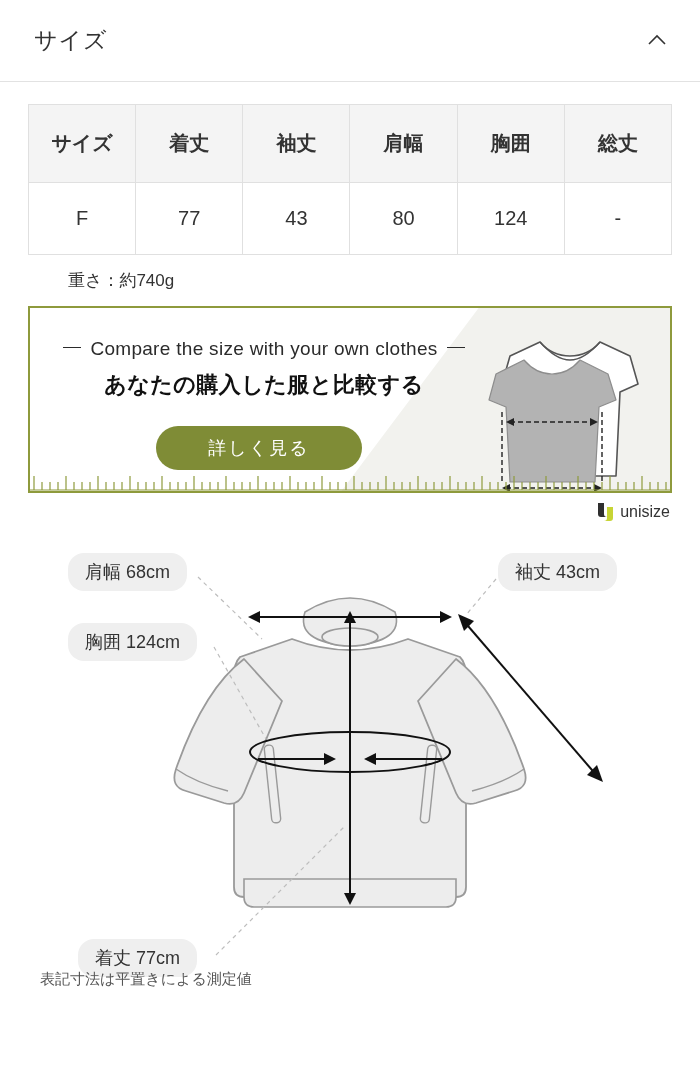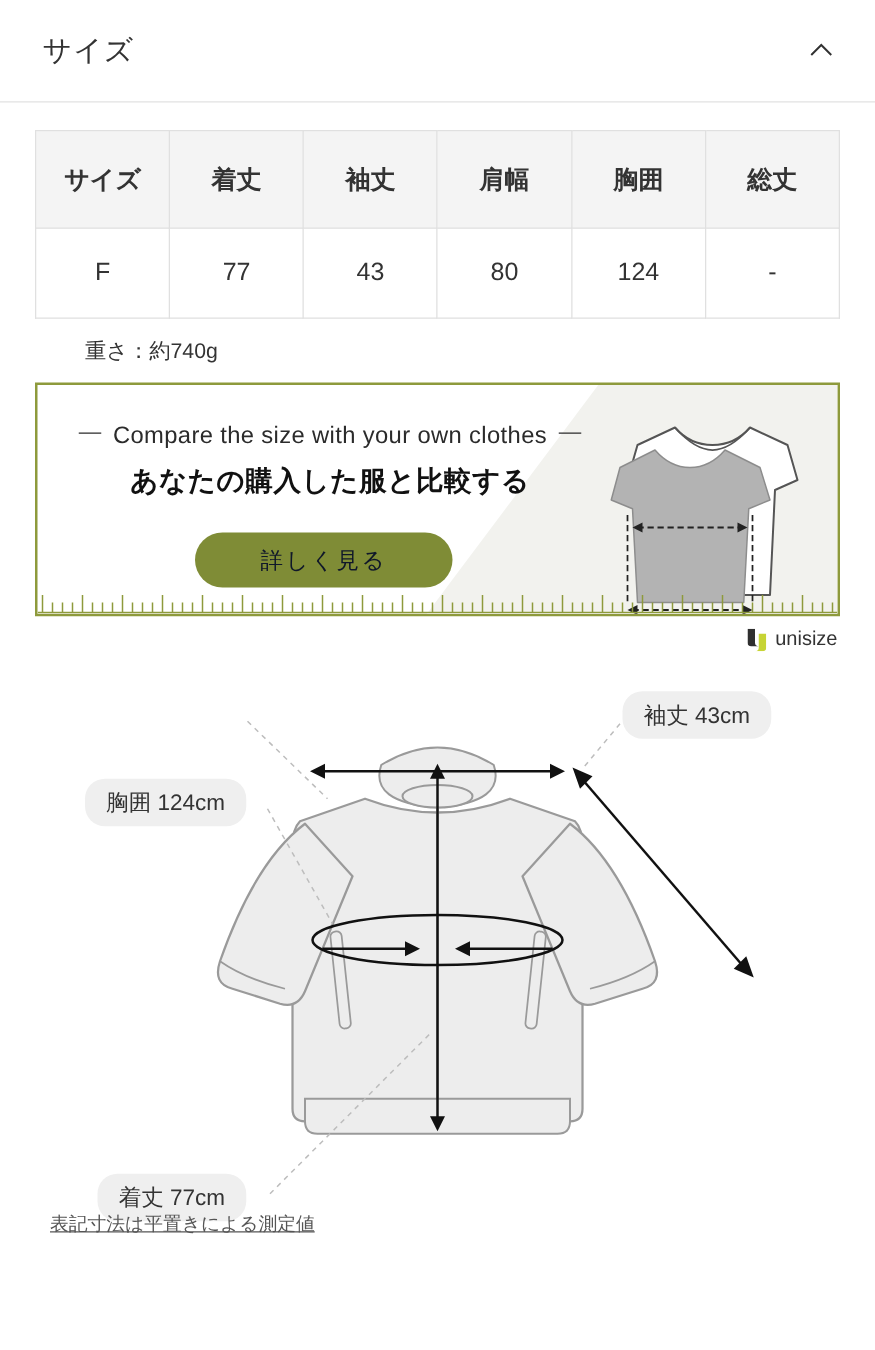--- a/index.html
+++ b/index.html
@@ -123,21 +123,21 @@
     letter-spacing: .5px;
     white-space: nowrap;
   }
   .banner .cta {
     position: absolute;
     top: 118px;
     left: 126px;
     width: 206px;
     height: 44px;
     background: #7f8c36;
-    color: #0f172a;
+    color: #ffffff;
     border-radius: 22px;
     border: none;
     font-size: 18px;
     font-family: Liberation Serif, serif;
     letter-spacing: 2px;
     cursor: pointer;
     display: flex;
     align-items: center;
     justify-content: center;
   }
@@ -189,21 +189,20 @@
   #tag-chest    { left: 68px;  top: 96px; }
   #tag-sleeve   { left: 498px; top: 26px; }
   #tag-length   { left: 78px;  top: 412px; }
 
   .footnote {
     position: absolute;
     left: 40px;
     bottom: 8px;
     font-size: 15px;
     color: #555;
-    text-decoration: underline;
   }
 </style>
 </head>
 <body>
 
 <div class="section-header">
   <span class="title">サイズ</span>
   <span>
     <svg class="chevron" viewBox="0 0 26 26" aria-hidden="true">
       <polyline points="5,16 13,8 21,16" fill="none" stroke="#333" stroke-width="1.6"></polyline>
@@ -405,18 +404,19 @@
     <line x1="462" y1="92" x2="598" y2="250" stroke="#111" stroke-width="2"></line>
     <polygon points="458,87 474,94 464,104" fill="#111"></polygon>
     <polygon points="603,255 587,248 597,238" fill="#111"></polygon>
 
     <line x1="198" y1="50" x2="262" y2="112" stroke="#bdbdbd" stroke-width="1.2" stroke-dasharray="4,4"></line>
     <line x1="214" y1="120" x2="266" y2="212" stroke="#bdbdbd" stroke-width="1.2" stroke-dasharray="4,4"></line>
     <line x1="496" y1="52" x2="466" y2="88" stroke="#bdbdbd" stroke-width="1.2" stroke-dasharray="4,4"></line>
     <line x1="216" y1="428" x2="344" y2="300" stroke="#bdbdbd" stroke-width="1.2" stroke-dasharray="4,4"></line>
   </svg>
 
+  <div class="tag" id="tag-shoulder">肩幅  68cm</div>
   <div class="tag" id="tag-chest">胸囲  124cm</div>
   <div class="tag" id="tag-sleeve">袖丈  43cm</div>
   <div class="tag" id="tag-length">着丈  77cm</div>
 
   <div class="footnote">表記寸法は平置きによる測定値</div>
 </div>
 
 </body></html>

